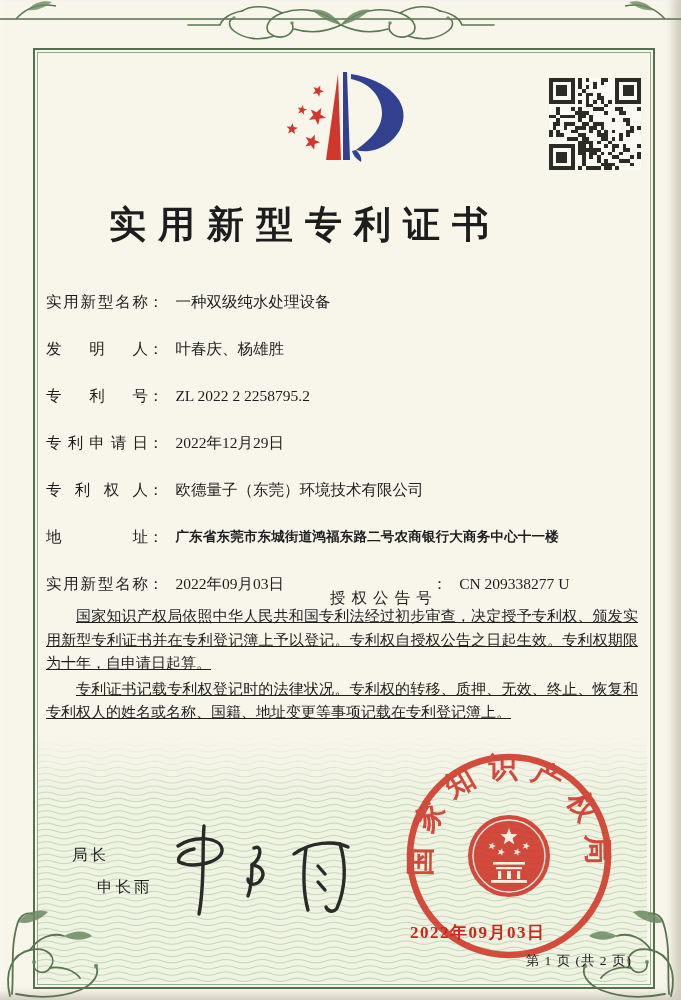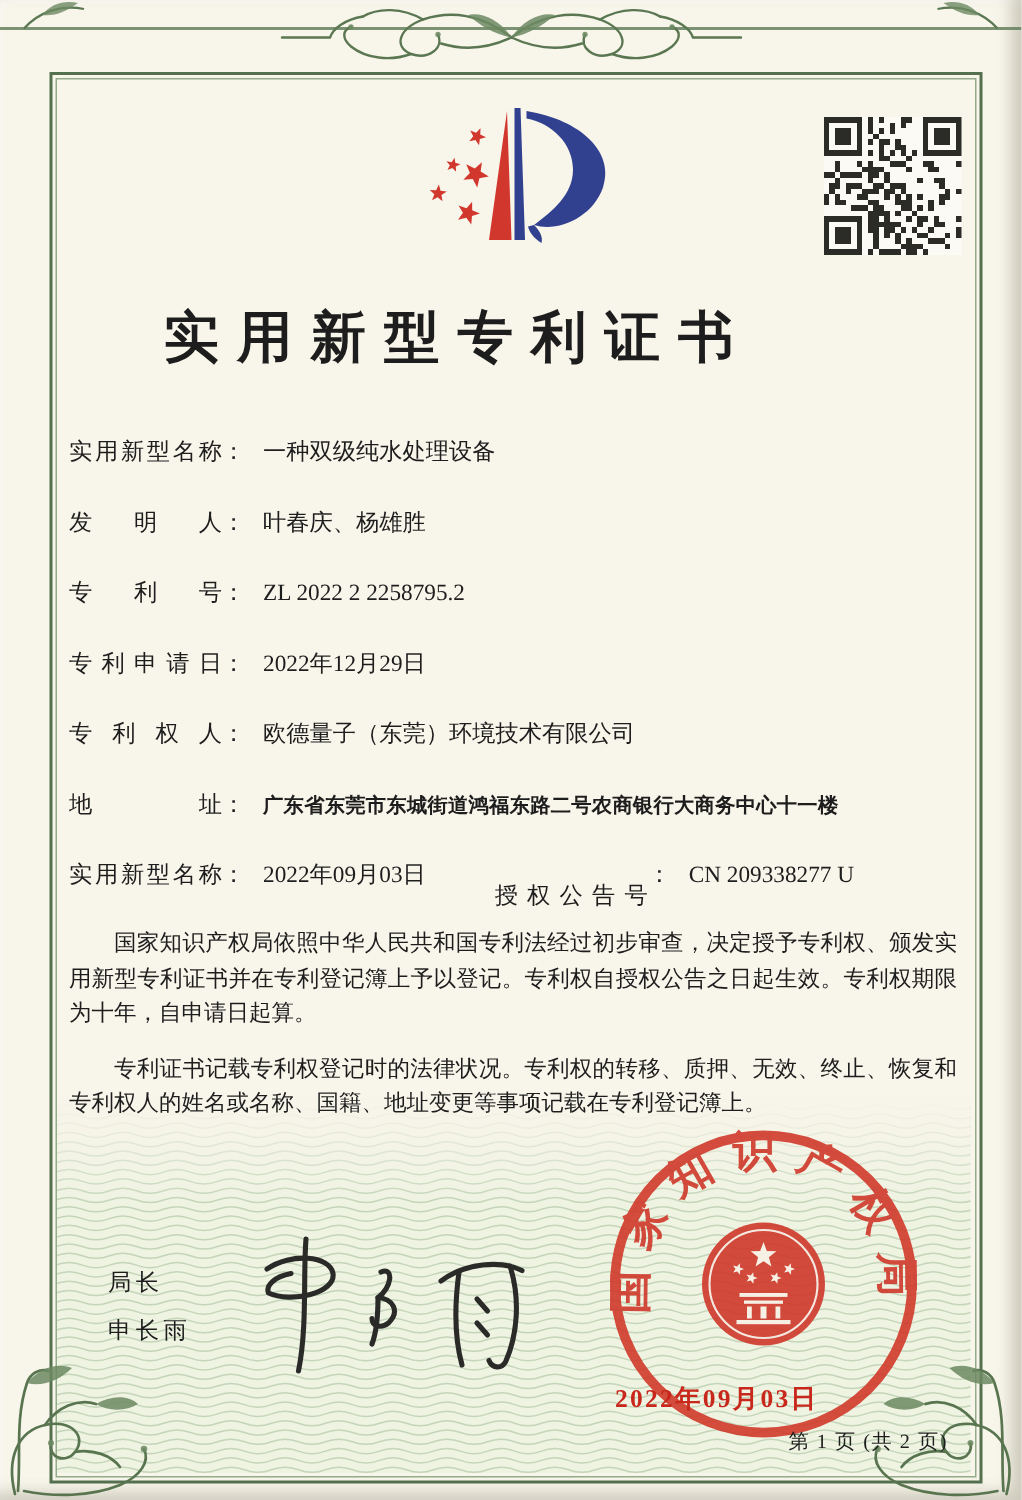--- a/index.html
+++ b/index.html
@@ -27,23 +27,23 @@
   .title{position:absolute;left:0;top:200px;width:598px;text-align:center;
     font-size:37px;font-weight:bold;letter-spacing:12px;text-indent:12px;}
   .fields{position:absolute;left:46px;top:290px;width:592px;font-size:15.5px;}
   .frow{line-height:24px;margin-bottom:23px;white-space:nowrap;}
   .flabel{display:inline-block;width:102px;text-align:justify;text-align-last:justify;vertical-align:top;}
   .fcolon{display:inline-block;vertical-align:top;}
   .fvalue{display:inline-block;margin-left:8px;vertical-align:top;}
   .fvalue.addr{font-size:13.5px;font-weight:bold;letter-spacing:.2px;}
   .grant2{margin-left:42px;margin-top:14px;}
   .paras{position:absolute;left:46px;top:605px;width:592px;font-size:15px;line-height:23.5px;text-align:justify;}
-  .paras p{margin:13px 0 2px 0;text-indent:2em;}
+  .paras p{margin:0 0 2px 0;text-indent:2em;text-decoration:underline;}
   .signer{position:absolute;left:72px;top:845px;font-size:15.5px;letter-spacing:3px;}
-  .signer .name{margin-top:11px;}
+  .signer .name{margin-top:11px;margin-left:25px;}
   .signature{position:absolute;left:148px;top:816px;}
   .seal{position:absolute;left:403px;top:750px;opacity:.9;}
   .seal-date{position:absolute;left:410px;top:921px;width:180px;
     color:#c8271c;font-size:17px;font-weight:bold;letter-spacing:1.5px;white-space:nowrap;}
   .footer{position:absolute;left:0;top:952px;width:632px;text-align:right;font-size:13.5px;letter-spacing:1px;}
   .orn{position:absolute;}
   svg{display:block;}
 </style>
 </head>
 <body>

